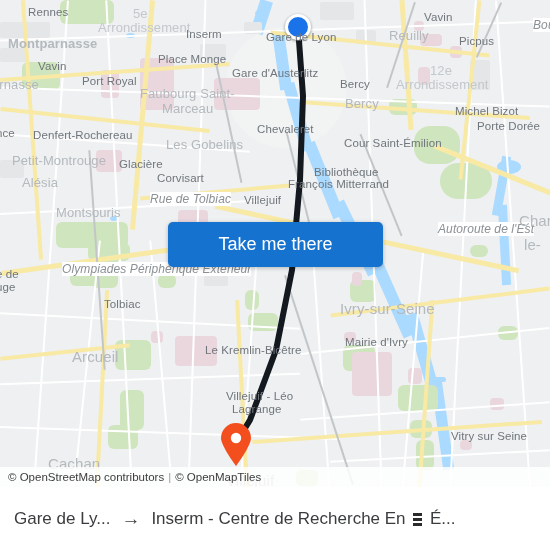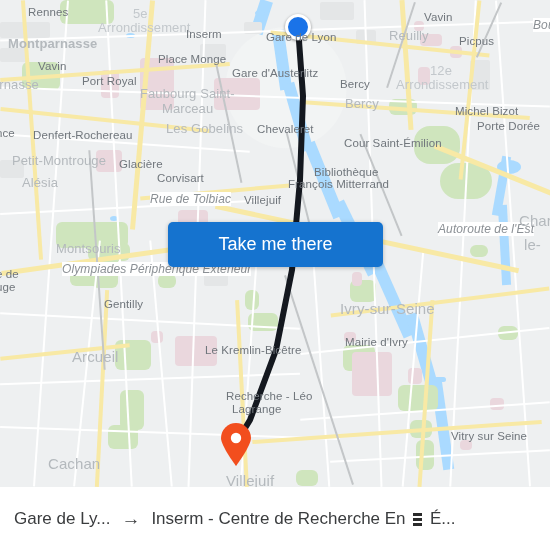--- a/index.html
+++ b/index.html
@@ -342,53 +342,58 @@
         <div class="lbl arr" style="left: 396px; top: 77px;">Arrondissement</div>
         <div class="lbl place" style="left: 340px; top: 78px;">Bercy</div>
         <div class="lbl place" style="left: 82px; top: 75px;">Port Royal</div>
         <div class="lbl city2" style="left: -8px; top: 77px;">arnasse</div>
         <div class="lbl city2" style="left: 140px; top: 86px;">Faubourg Saint-</div>
         <div class="lbl city2" style="left: 345px; top: 96px;">Bercy</div>
         <div class="lbl city2" style="left: 162px; top: 101px;">Marceau</div>
         <div class="lbl place" style="left: 455px; top: 105px;">Michel Bizot</div>
         <div class="lbl place" style="left: 257px; top: 123px;">Chevaleret</div>
         <div class="lbl place" style="left: 477px; top: 120px;">Porte Dorée</div>
-        <div class="lbl city2" style="left: 166px; top: 121px;">Les Gobelins</div>
+        <div class="lbl city2" style="left: 166px; top: 137px;">Les Gobelins</div>
         <div class="lbl place" style="left: 344px; top: 137px;">Cour Saint-Émilion</div>
         <div class="lbl place" style="left: -4px; top: 127px;">nce</div>
         <div class="lbl place" style="left: 33px; top: 129px;">Denfert-Rochereau</div>
         <div class="lbl city2" style="left: 12px; top: 153px;">Petit-Montrouge</div>
         <div class="lbl place" style="left: 119px; top: 158px;">Glacière</div>
         <div class="lbl place" style="left: 314px; top: 166px;">Bibliothèque</div>
         <div class="lbl place" style="left: 157px; top: 172px;">Corvisart</div>
         <div class="lbl place" style="left: 288px; top: 178px;">François Mitterrand</div>
         <div class="lbl city2" style="left: 22px; top: 175px;">Alésia</div>
         <div class="lbl road" style="left: 150px; top: 192px;">Rue de Tolbiac</div>
         <div class="lbl place" style="left: 244px; top: 194px;">Villejuif</div>
         <div class="lbl road" style="left: 438px; top: 222px;">Autoroute de l'Est</div>
         <div class="lbl city" style="left: 519px; top: 212px;">Char</div>
-        <div class="lbl city2" style="left: 56px; top: 205px; margin-top: 36px;">Montsouris</div>
+        <div class="lbl city2" style="left: 56px; top: 205px;">Montsouris</div>
         <div class="lbl city" style="left: 524px; top: 236px;">le-</div>
         <div class="lbl place" style="left: -4px; top: 268px;">e de</div>
         <div class="lbl place" style="left: -4px; top: 281px;">uge</div>
         <div class="lbl road" style="left: 62px; top: 262px;">Olympiades Périphérique Extérieur</div>
-        <div class="lbl place" style="left: 104px; top: 298px;">Gentilly</div>
+        <div class="lbl place" style="left: 104px; top: 298px;">Tolbiac</div>
         <div class="lbl city" style="left: 340px; top: 300px;">Ivry-sur-Seine</div>
         <div class="lbl place" style="left: 345px; top: 336px;">Mairie d'Ivry</div>
         <div class="lbl city" style="left: 72px; top: 348px;">Arcueil</div>
         <div class="lbl place" style="left: 205px; top: 344px;">Le Kremlin-Bicêtre</div>
-        <div class="lbl place" style="left: 226px; top: 390px;">Recherche - Léo</div>
+        <div class="lbl place" style="left: 226px; top: 390px;">Villejuif - Léo</div>
         <div class="lbl place" style="left: 232px; top: 403px;">Lagrange</div>
         <div class="lbl place" style="left: 451px; top: 430px;">Vitry sur Seine</div>
         <div class="lbl city" style="left: 48px; top: 455px;">Cachan</div>
         <div class="lbl city" style="left: 226px; top: 472px;">Villejuif</div>
         <div class="lbl road" style="left: 533px; top: 18px;">Boulevard p</div>
       </div>
     <div class="lbl place" style="left:266px;top:31px;">Gare de Lyon</div>
 
+    <div class="attrib">
+      <span>© OpenStreetMap contributors</span>
+      <span class="sep">|</span>
+      <span>© OpenMapTiles</span>
+    </div>
   </div>
 
   <button class="cta">Take me there</button>
 
   <div class="footer">
     <div class="route-title">
       <span class="from">Gare de Ly...</span>
       <span class="arrow">→</span>
       <span class="to"><span>Inserm - Centre de Recherche En </span><span class="glyph-box"></span><span> É...</span></span>
     </div>

